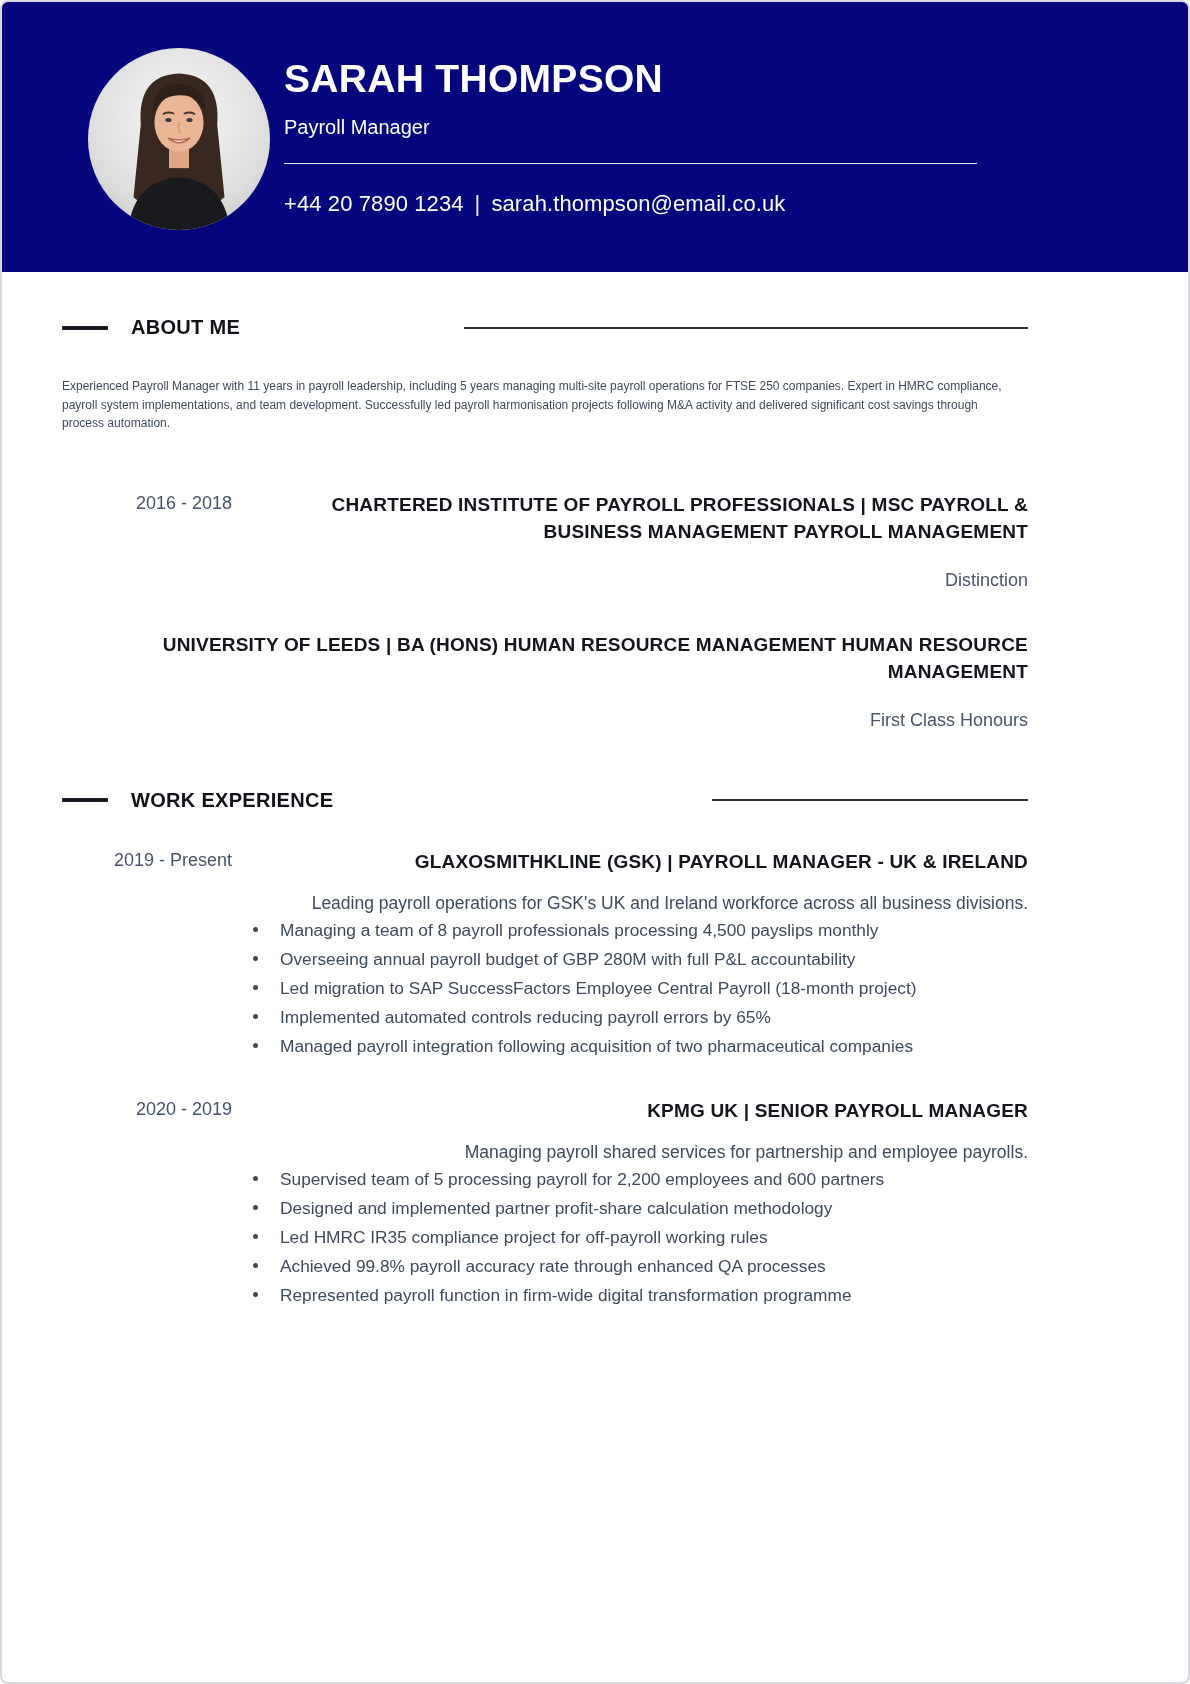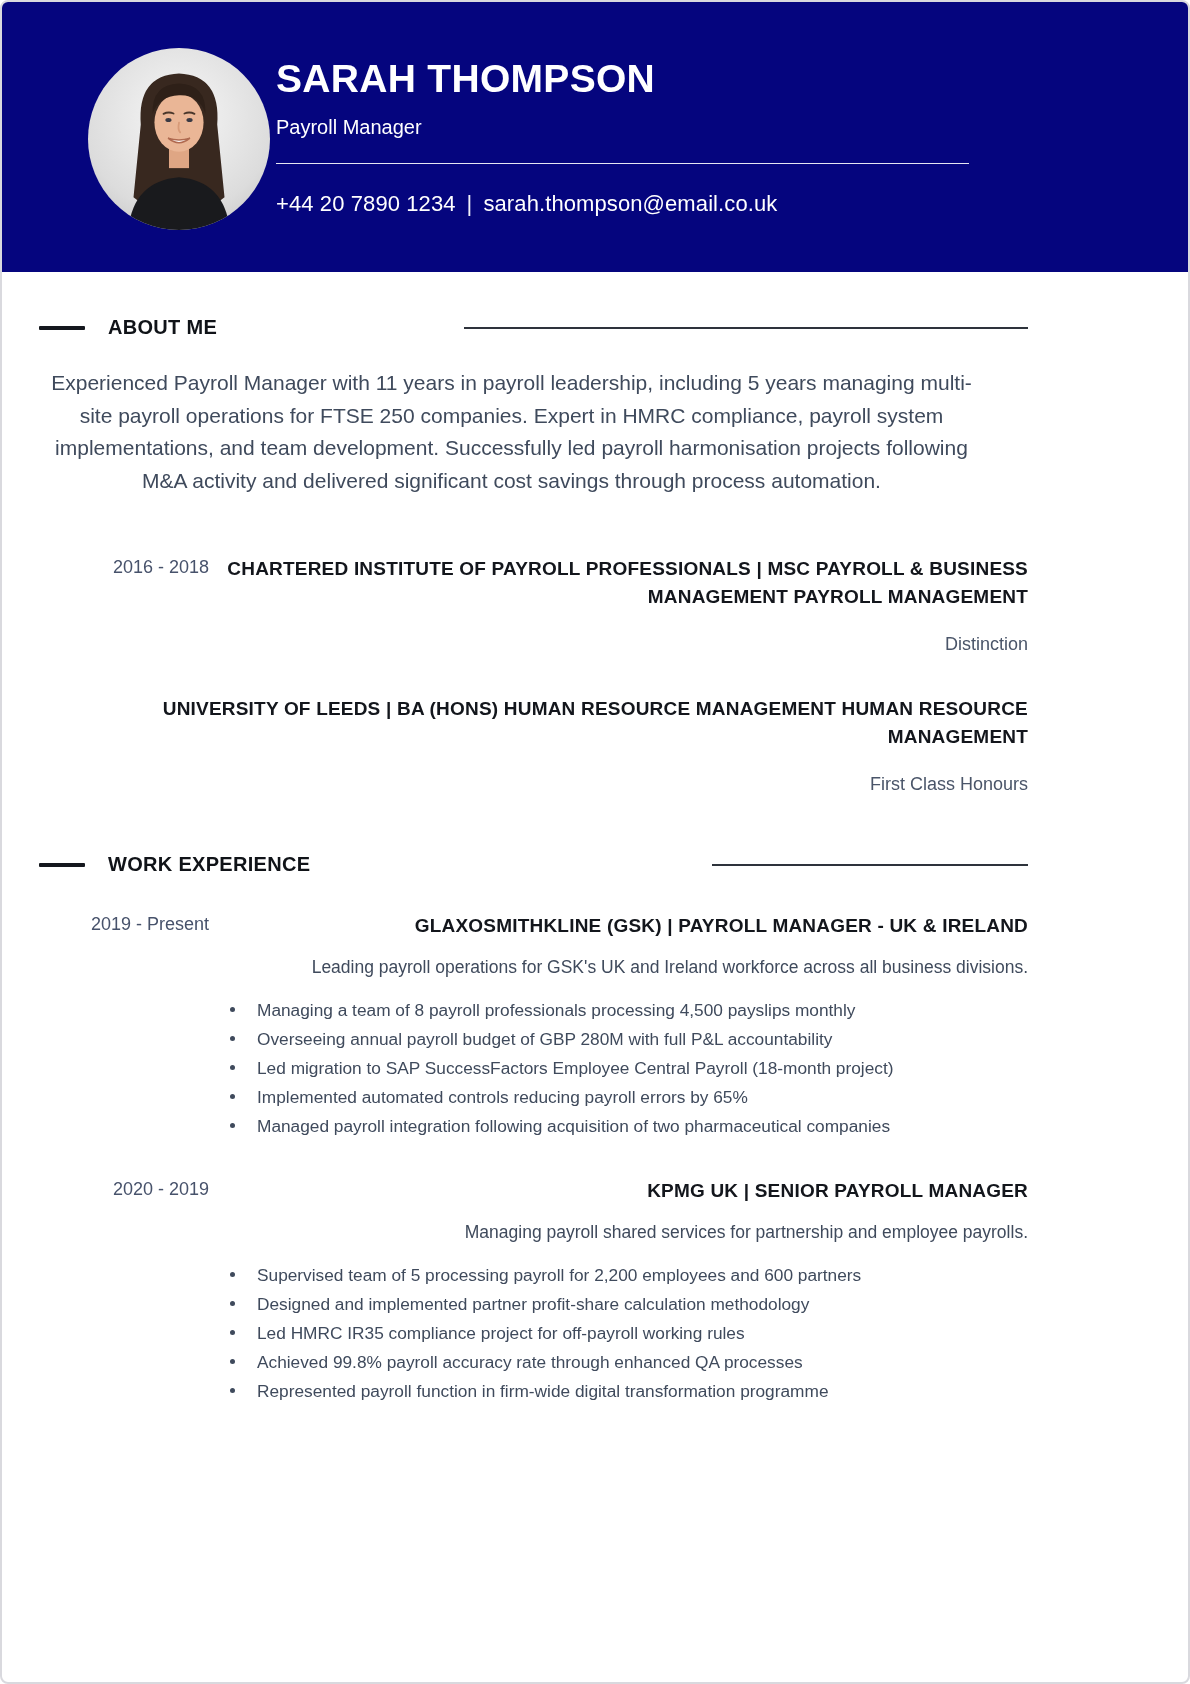--- a/index.html
+++ b/index.html
@@ -26,21 +26,21 @@
   .photo {
     position: absolute;
     left: 86px; top: 46px;
     width: 182px; height: 182px;
     border-radius: 50%;
     overflow: hidden;
   }
   .photo svg { display: block; width: 100%; height: 100%; }
   .header-text {
     position: absolute;
-    left: 274px; top: 56px;
+    left: 282px; top: 56px;
     width: 700px;
   }
   .name {
     font-size: 39px;
     font-weight: 700;
     letter-spacing: 0.3px;
     line-height: 1.1;
   }
   .job-title {
     margin-top: 15px;
@@ -54,21 +54,21 @@
     border-top: 1.5px solid rgba(255,255,255,0.9);
   }
   .contact {
     margin-top: 27px;
     font-size: 22px;
     letter-spacing: 0.1px;
   }
   .contact .pipe { padding: 0 11px; opacity: 0.95; }
   
   .content {
-    padding: 44px 160px 0 37px;
+    padding: 44px 160px 0 60px;
     color: #3f4a5c;
   }
   .section { margin-bottom: 58px; }
   .section-heading {
     display: flex;
     align-items: center;
   }
   .heading-dash {
     width: 46px; height: 4px;
     background: #15181e;
@@ -85,25 +85,24 @@
   }
   .heading-rule {
     height: 2px;
     background: #2e333c;
     margin-left: auto;
   }
   .rule-about     { width: 564px; }
   .rule-education { width: 529px; }
   .rule-work      { width: 316px; }
   .about-body {
-    margin-top: 28px;
-    font-size: 21px;
+    margin-top: 38px;
+    font-size: 12px;
     line-height: 1.55;
     max-width: 945px;
-    text-align: center;
   }
   
   .entry {
     display: flex;
     margin-top: 40px;
     text-align: right;
   }
   .entry-dates {
     width: 170px;
     flex-shrink: 0;
@@ -122,21 +121,21 @@
   .entry-detail {
     margin-top: 24px;
     font-size: 18px;
     color: #4a5569;
   }
   .entry-summary {
     margin-top: 14px;
     font-size: 17.5px;
     line-height: 1.5;
   }
-  .bullets { margin-top: 16px; }
+  .bullets { }
   .bullet {
     display: flex;
     align-items: flex-start;
     font-size: 17.3px;
     line-height: 1.68;
   }
   .bullet-dot {
     width: 5px; height: 5px;
     border-radius: 50%;
     background: #3f4a5c;

